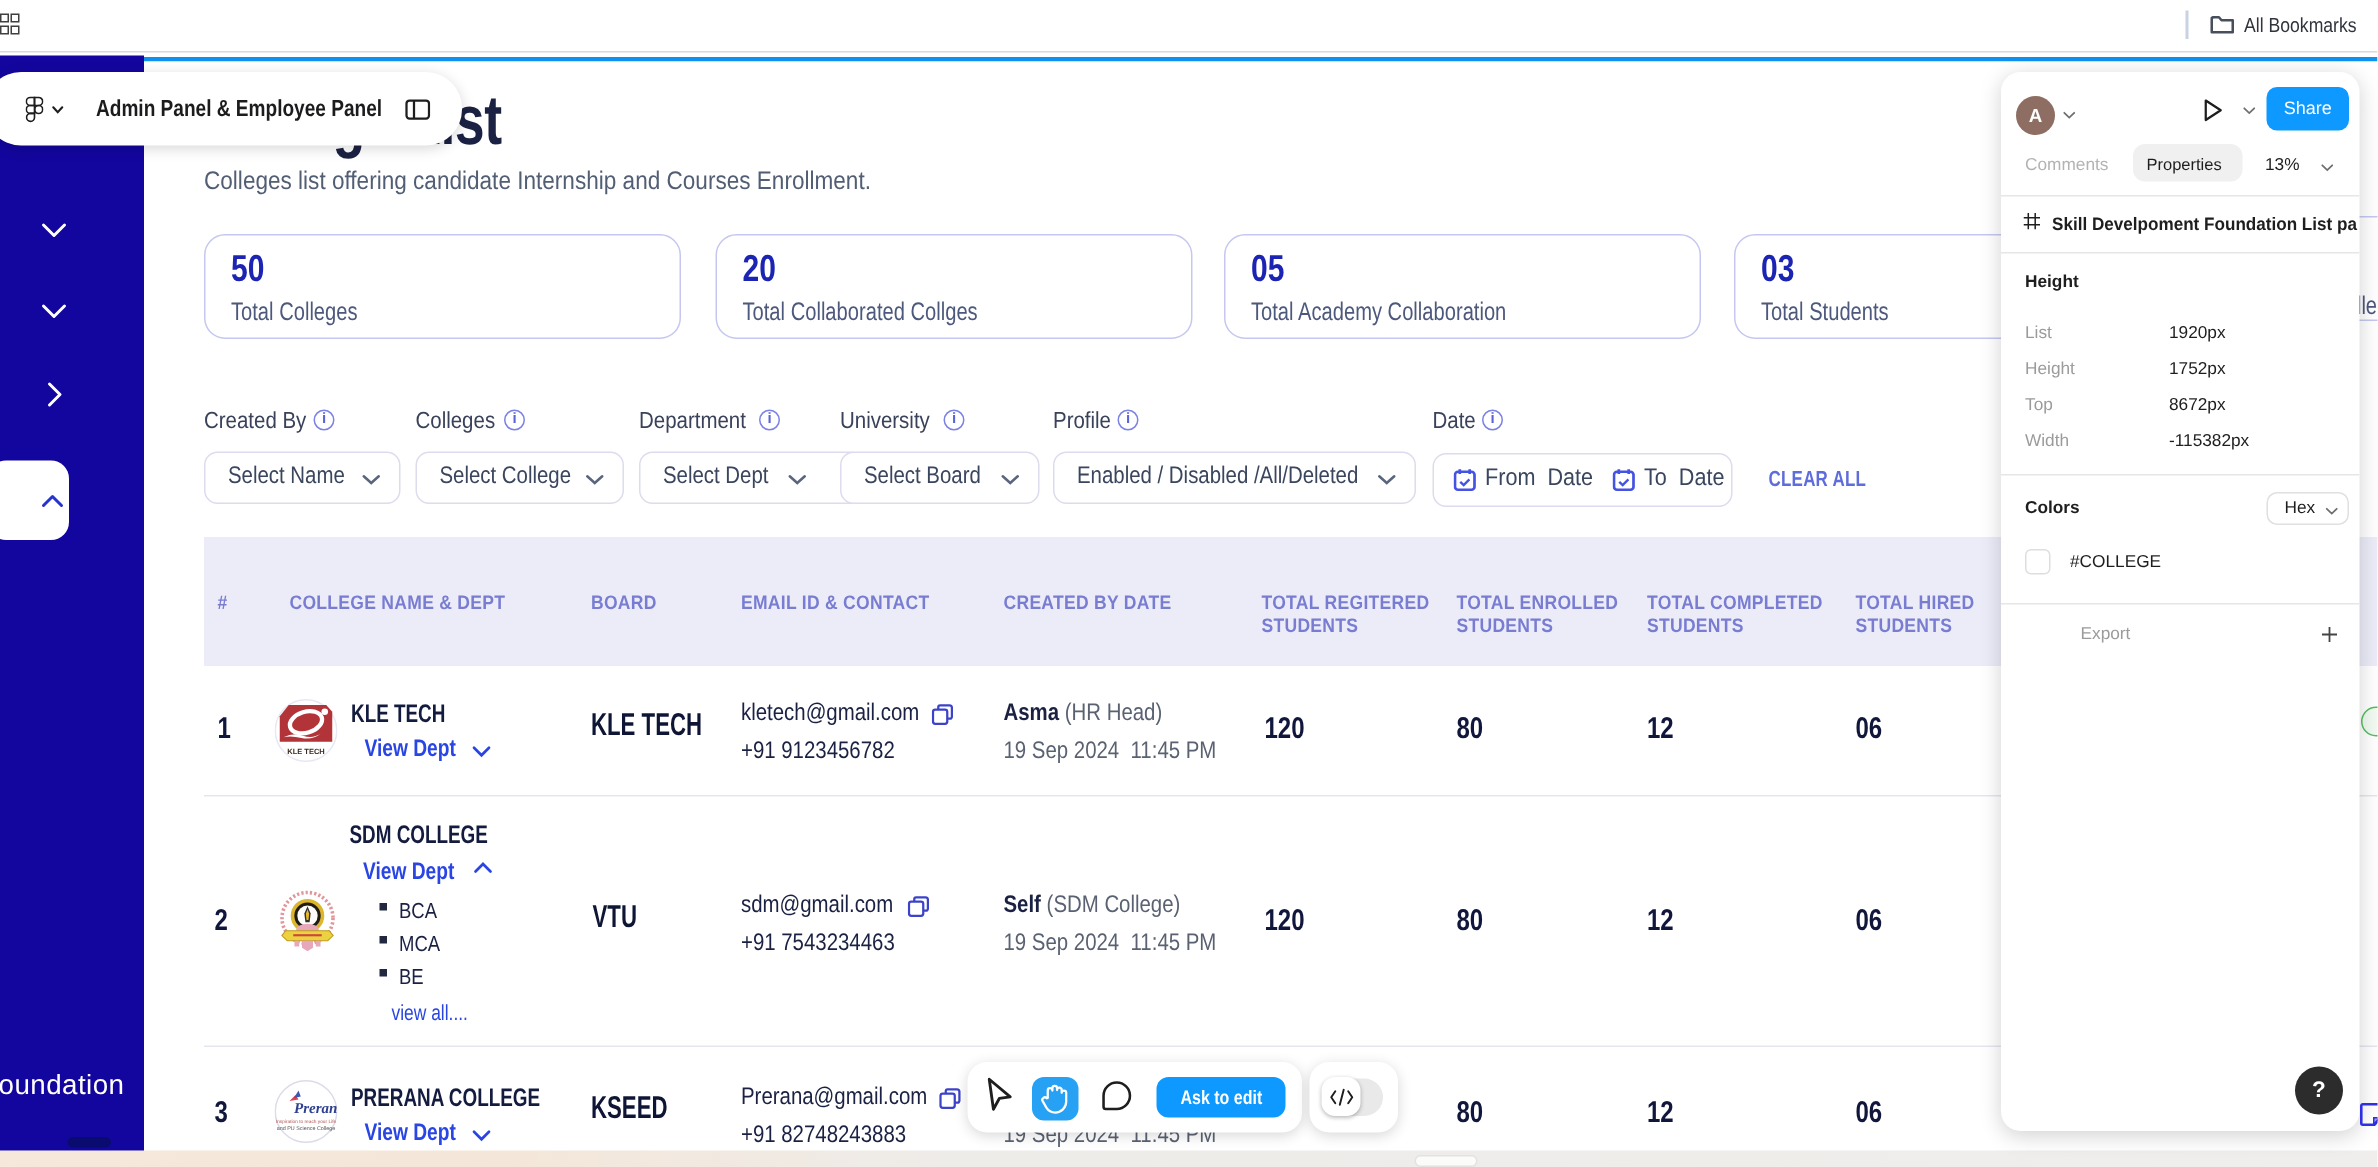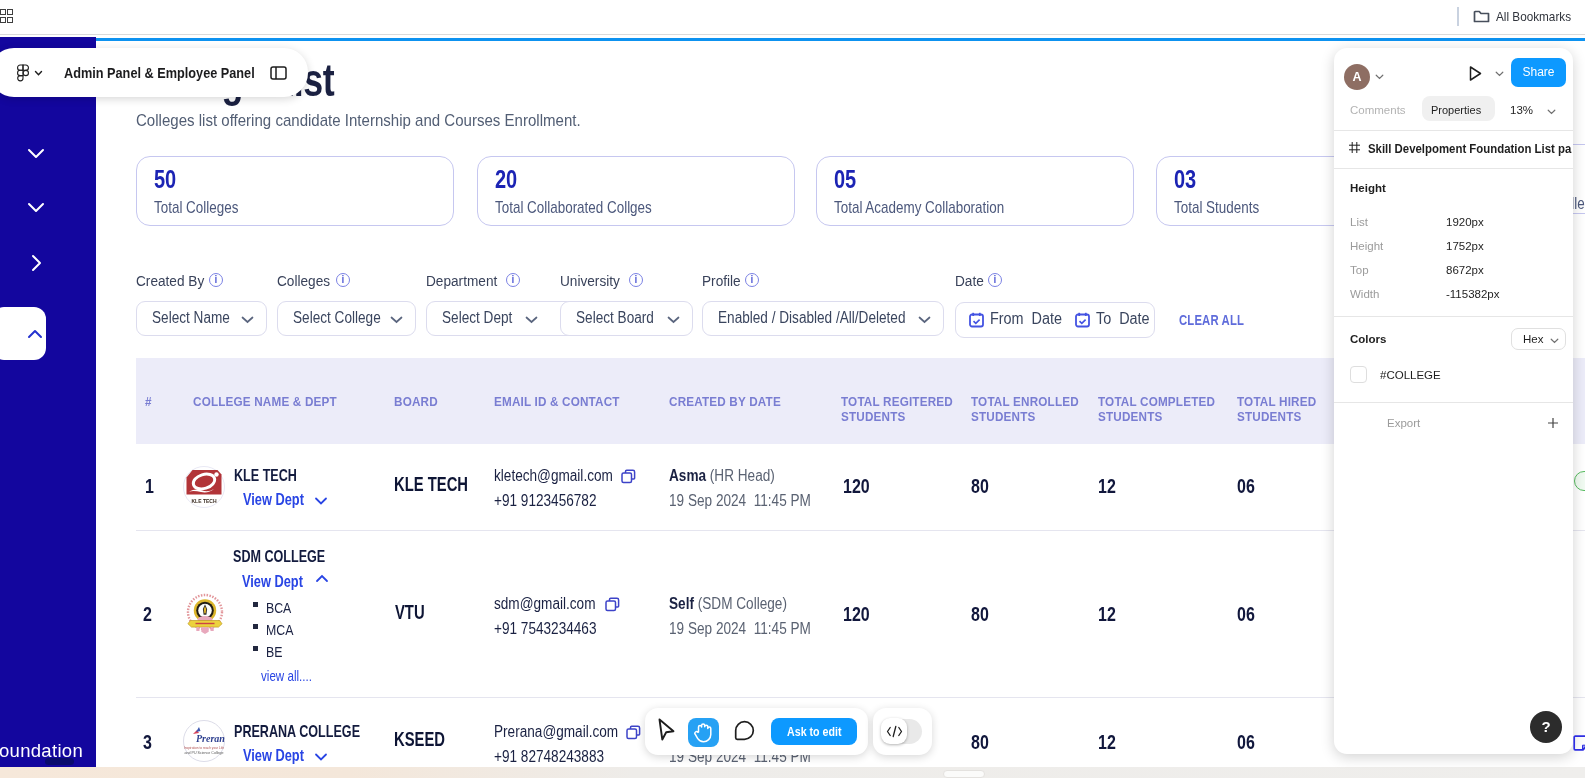--- a/index.html
+++ b/index.html
@@ -256,21 +256,21 @@
   <svg class="abs" style="left:27px;top:165px;" width="18" height="11" viewBox="0 0 18 11">
       <path d="M2 2 L9 9 L16 2" fill="none" stroke="#fff" stroke-width="2" stroke-linecap="round" stroke-linejoin="round"></path>
     </svg>
   <svg class="abs" style="left:31px;top:217px;" width="11" height="18" viewBox="0 0 11 18">
       <path d="M2 2 L9 9 L2 16" fill="none" stroke="#fff" stroke-width="2" stroke-linecap="round" stroke-linejoin="round"></path>
     </svg>
   <div class="abs" style="left:-8px;top:270px;width:54px;height:53px;background:#fff;border-radius:12px;"></div>
   <svg class="abs" style="left:27px;top:292px;" width="16" height="10" viewBox="0 0 16 10">
       <path d="M2 8 L8 2 L14 8" fill="none" stroke="#2533cf" stroke-width="2" stroke-linecap="round" stroke-linejoin="round"></path>
     </svg>
-  <div class="abs" style="left:-1px;top:675px;font-size:18.5px;color:#fff;letter-spacing:0.3px;margin-top:28px;">oundation</div>
+  <div class="abs" style="left:-1px;top:675px;font-size:18.5px;color:#fff;letter-spacing:0.3px;">oundation</div>
   <div class="abs" style="left:45px;top:721px;width:29px;height:7px;background:#0a0b6e;border-radius:4px;"></div>
 </div>
 
 <div class="abs" style="left:-10px;top:48px;width:318px;height:49px;background:#fff;border-radius:24px;box-shadow:0 2px 9px rgba(0,0,0,0.16);"></div>
 <svg class="abs" style="left:17px;top:64px;" width="12" height="18" viewBox="0 0 12 18">
   <g fill="none" stroke="#1e1e1e" stroke-width="1.1">
     <path d="M3.2 1 h2.8 v5.3 h-2.8 a2.65 2.65 0 0 1 0 -5.3 Z"></path>
     <path d="M6 1 h2.8 a2.65 2.65 0 0 1 0 5.3 h-2.8 Z"></path>
     <path d="M3.2 6.3 h2.8 v5.3 h-2.8 a2.65 2.65 0 0 1 0 -5.3 Z"></path>
     <circle cx="8.8" cy="9" r="2.65"></circle>

